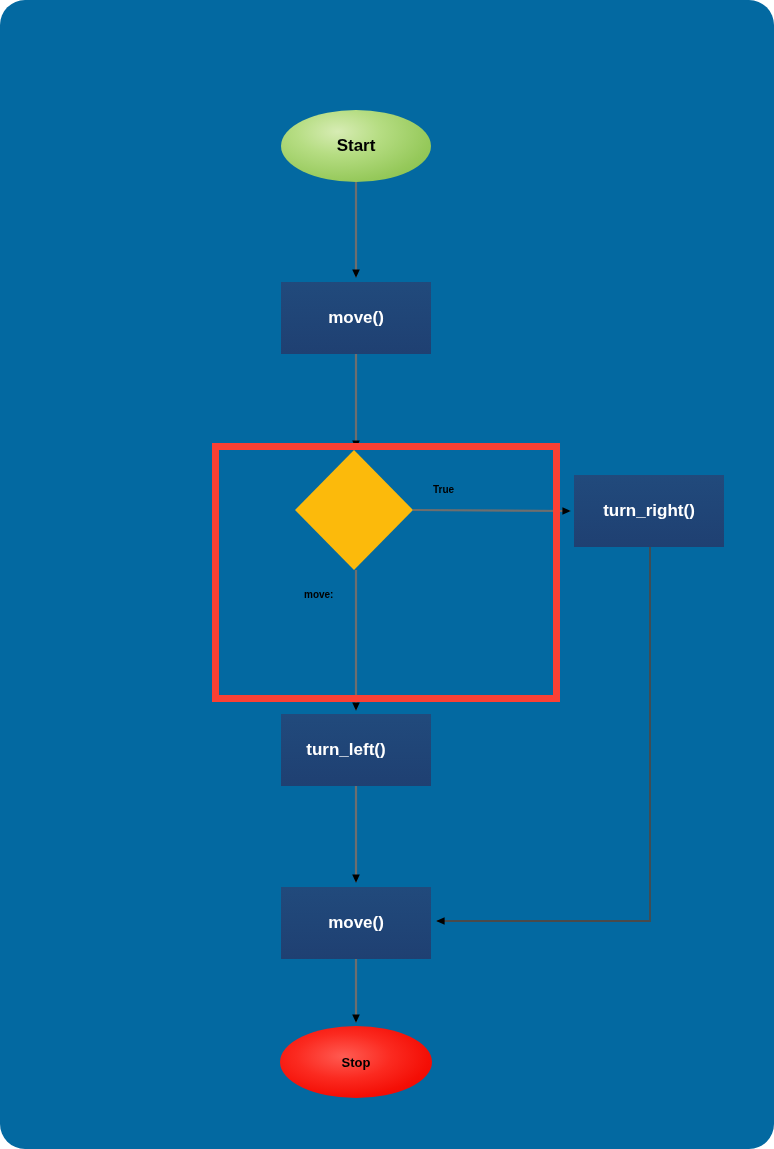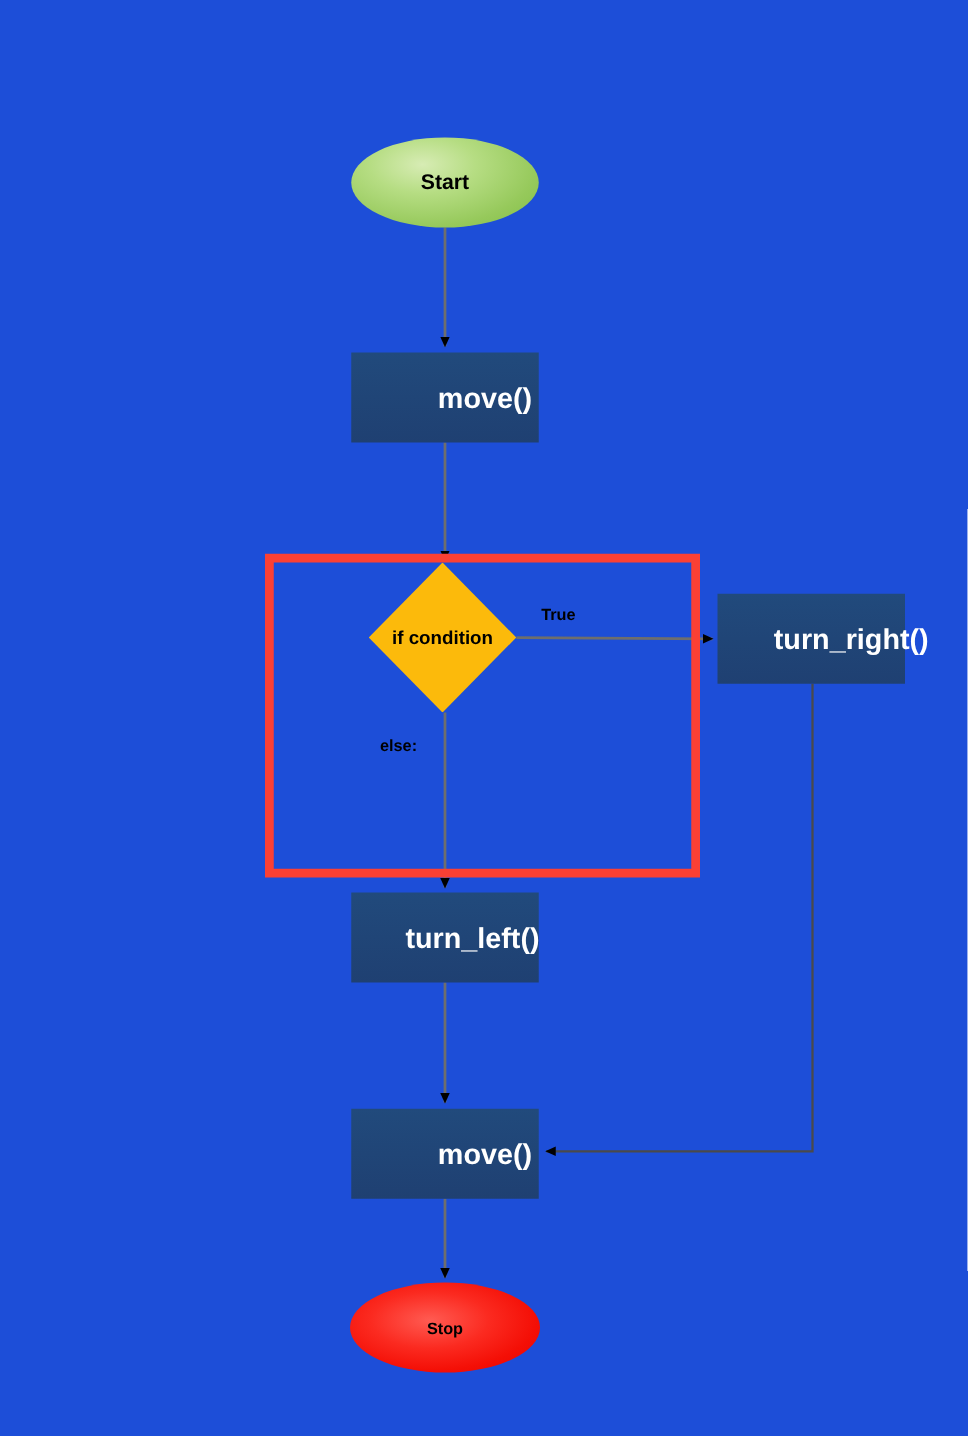--- a/index.html
+++ b/index.html
@@ -7,22 +7,23 @@
     padding: 0;
     background: #ffffff;
   }
   body {
     font-family: "Liberation Sans", sans-serif;
   }
   #canvas {
     position: relative;
     width: 774px;
     height: 1149px;
-    background: #1d4ed8;
+    background: #0369a1;
     overflow: hidden;
+    border-radius: 25px;
   }
   #flow-svg {
     position: absolute;
     left: 0;
     top: 0;
     width: 774px;
     height: 1149px;
   }
   .node-label {
     position: absolute;
@@ -73,22 +74,21 @@
     position: absolute;
     background: #1f4576;
     background: linear-gradient(to bottom, #214a7c 0%, #1f4072 100%);
   }
   .box-move1  { left: 281px; top: 282px;  width: 150px; height: 72px; }
   .box-right  { left: 574px; top: 475px;  width: 150px; height: 72px; }
   .box-left   { left: 281px; top: 714px;  width: 150px; height: 72px; }
   .box-move2  { left: 281px; top: 887px;  width: 150px; height: 72px; }
   .proc-text {
     color: #ffffff;
-    font-size: 23px;
-    margin-left: 32px;
+    font-size: 17px;
   }
   .t-move1  { left: 281px; top: 282px;  width: 150px; height: 72px; }
   .t-right  { left: 574px; top: 475px;  width: 150px; height: 72px; }
   .t-left   { left: 281px; top: 714px;  width: 130px; height: 72px; }
   .t-move2  { left: 281px; top: 887px;  width: 150px; height: 72px; }
   
   .diamond {
     position: absolute;
     left: 295px;
     top: 450px;
@@ -112,21 +112,21 @@
     top: 443px;
     width: 334px;
     height: 245px;
     border: 7px solid #fb4034;
     background: transparent;
   }
   
   .edge-label {
     position: absolute;
     font-weight: bold;
-    font-size: 13px;
+    font-size: 10px;
     color: #000000;
     white-space: nowrap;
   }
   .lbl-true { left: 433px; top: 484px; }
   .lbl-else { left: 304px; top: 589px; }
 </style>
 </head>
 <body>
 
 <div id="canvas">
@@ -155,24 +155,23 @@
 
   <div class="term-oval oval-start"></div>
   <div class="node-label label-start">Start</div>
 
   <div class="proc-box box-move1"></div>
   <div class="node-label proc-text t-move1">move()</div>
 
   <div class="highlight-rect"></div>
 
   <div class="diamond"></div>
-  <div class="node-label t-diamond">if condition</div>
 
   <div class="edge-label lbl-true">True</div>
-  <div class="edge-label lbl-else">else:</div>
+  <div class="edge-label lbl-else">move:</div>
 
   <div class="proc-box box-right"></div>
   <div class="node-label proc-text t-right">turn_right()</div>
 
   <div class="proc-box box-left"></div>
   <div class="node-label proc-text t-left">turn_left()</div>
 
   <div class="proc-box box-move2"></div>
   <div class="node-label proc-text t-move2">move()</div>
 

